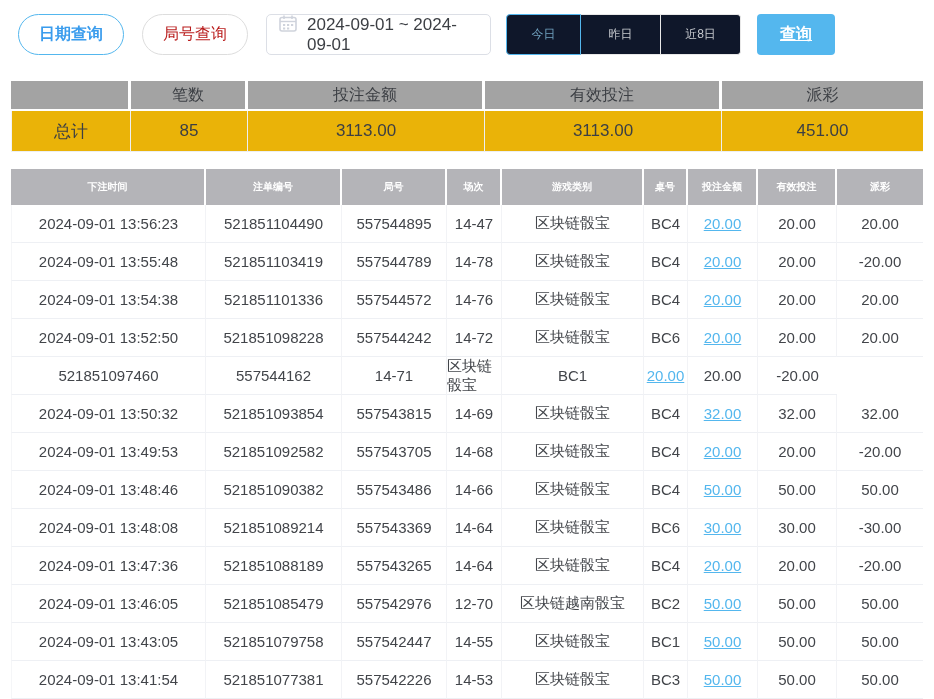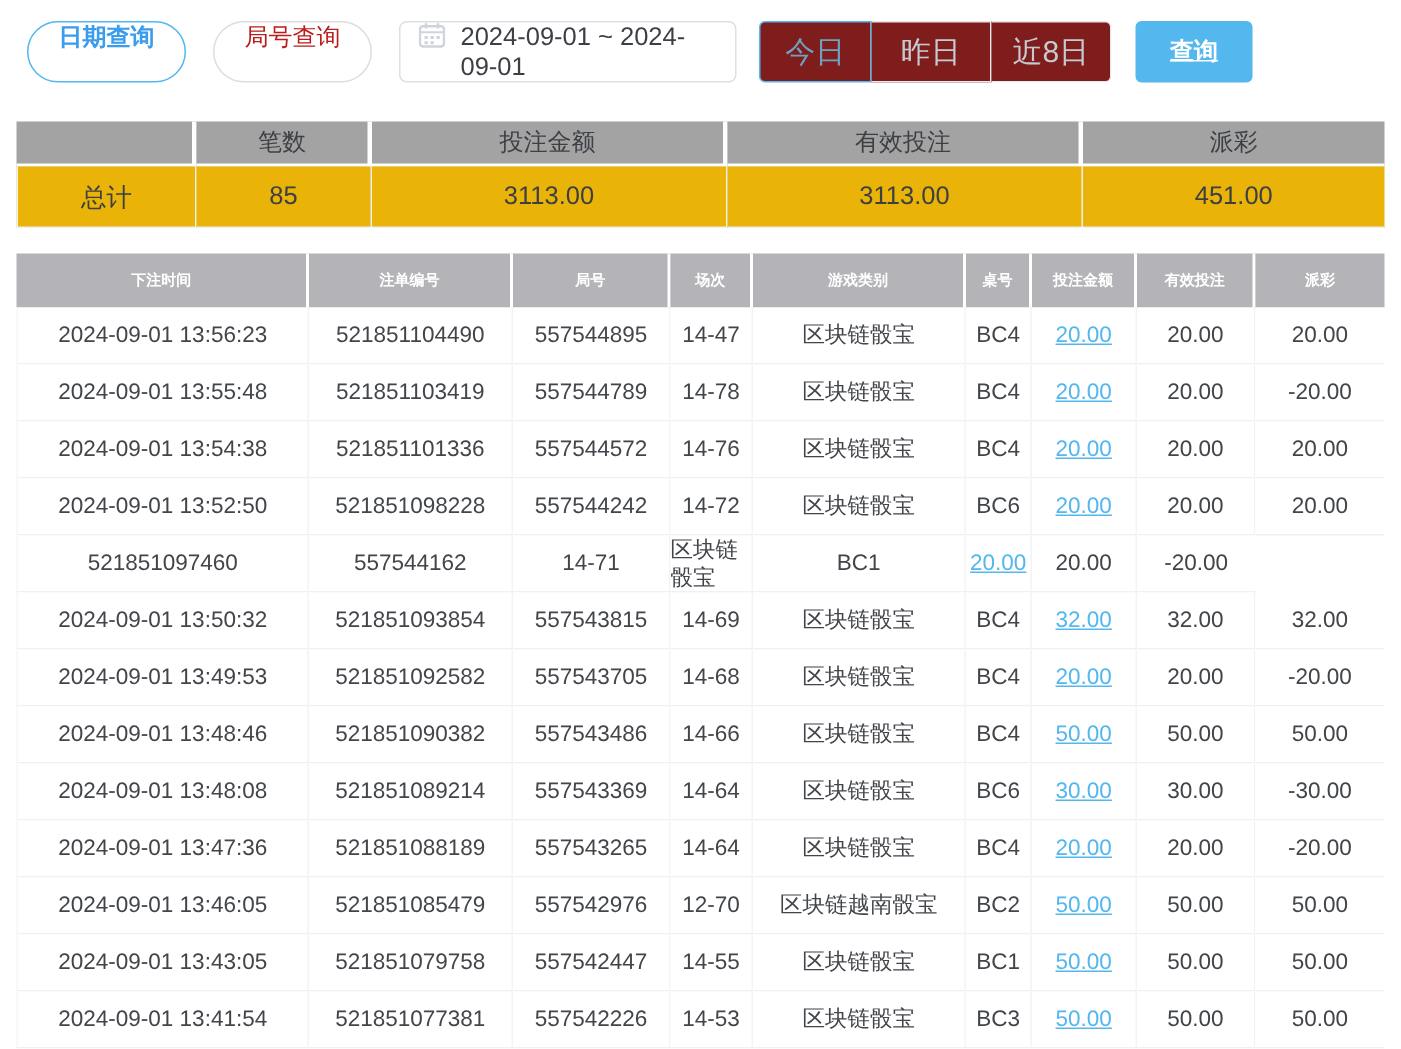--- a/index.html
+++ b/index.html
@@ -8,38 +8,38 @@
     width: 934px; height: 699px; overflow: hidden;
     background: #ffffff;
     font-family: "Liberation Sans", "DejaVu Sans", sans-serif;
     color: #42454a;
   }
 
   
   .toolbar { display: flex; align-items: center; margin: 14px 0 0 18px; }
   .pill {
     height: 41px; border-radius: 21px; padding: 0 20px;
-    background: #fff; font-size: 16px; display: flex; align-items: flex-start;
+    background: #fff; font-size: 16px; display: flex; align-items: center;
     cursor: pointer; user-select: none;
   }
   .pill.active { border: 1px solid #54b7ee; color: #3a9ced; font-weight: bold; }
   .pill.inactive { border: 1px solid #dddddd; color: #b91c1c; margin-left: 18px; }
 
   .date-input {
     margin-left: 18px; width: 225px; height: 41px;
     border: 1px solid #dcdfe6; border-radius: 5px;
     display: flex; align-items: flex-start; padding: 0 12px;
     font-size: 17px; color: #3c3f44; cursor: pointer; background:#fff;
   }
   .cal-icon { width: 18px; height: 17px; margin-right: 10px; flex: none; }
 
   .segment { display: flex; margin-left: 15px; }
   .seg {
     height: 41px; display: flex; align-items: center; justify-content: center;
-    background: #7f1d1d; font-size: 20px; cursor: pointer; user-select: none; text-align: right;
+    background: #0f172a; font-size: 12px; cursor: pointer; user-select: none; text-align: right;
   }
   .seg.active {
     width: 75px; border: 1px solid #54b7ee; color: #6fa0be;
     border-radius: 4px 0 0 4px;
   }
   .seg.plain { width: 80px; border: 1px solid #e8e8e8; border-left: none; color: #c6c9ce; }
   .seg.plain:last-child { border-radius: 0 4px 4px 0; }
 
   .search-btn {
     margin-left: 16px; width: 78px; height: 41px;

